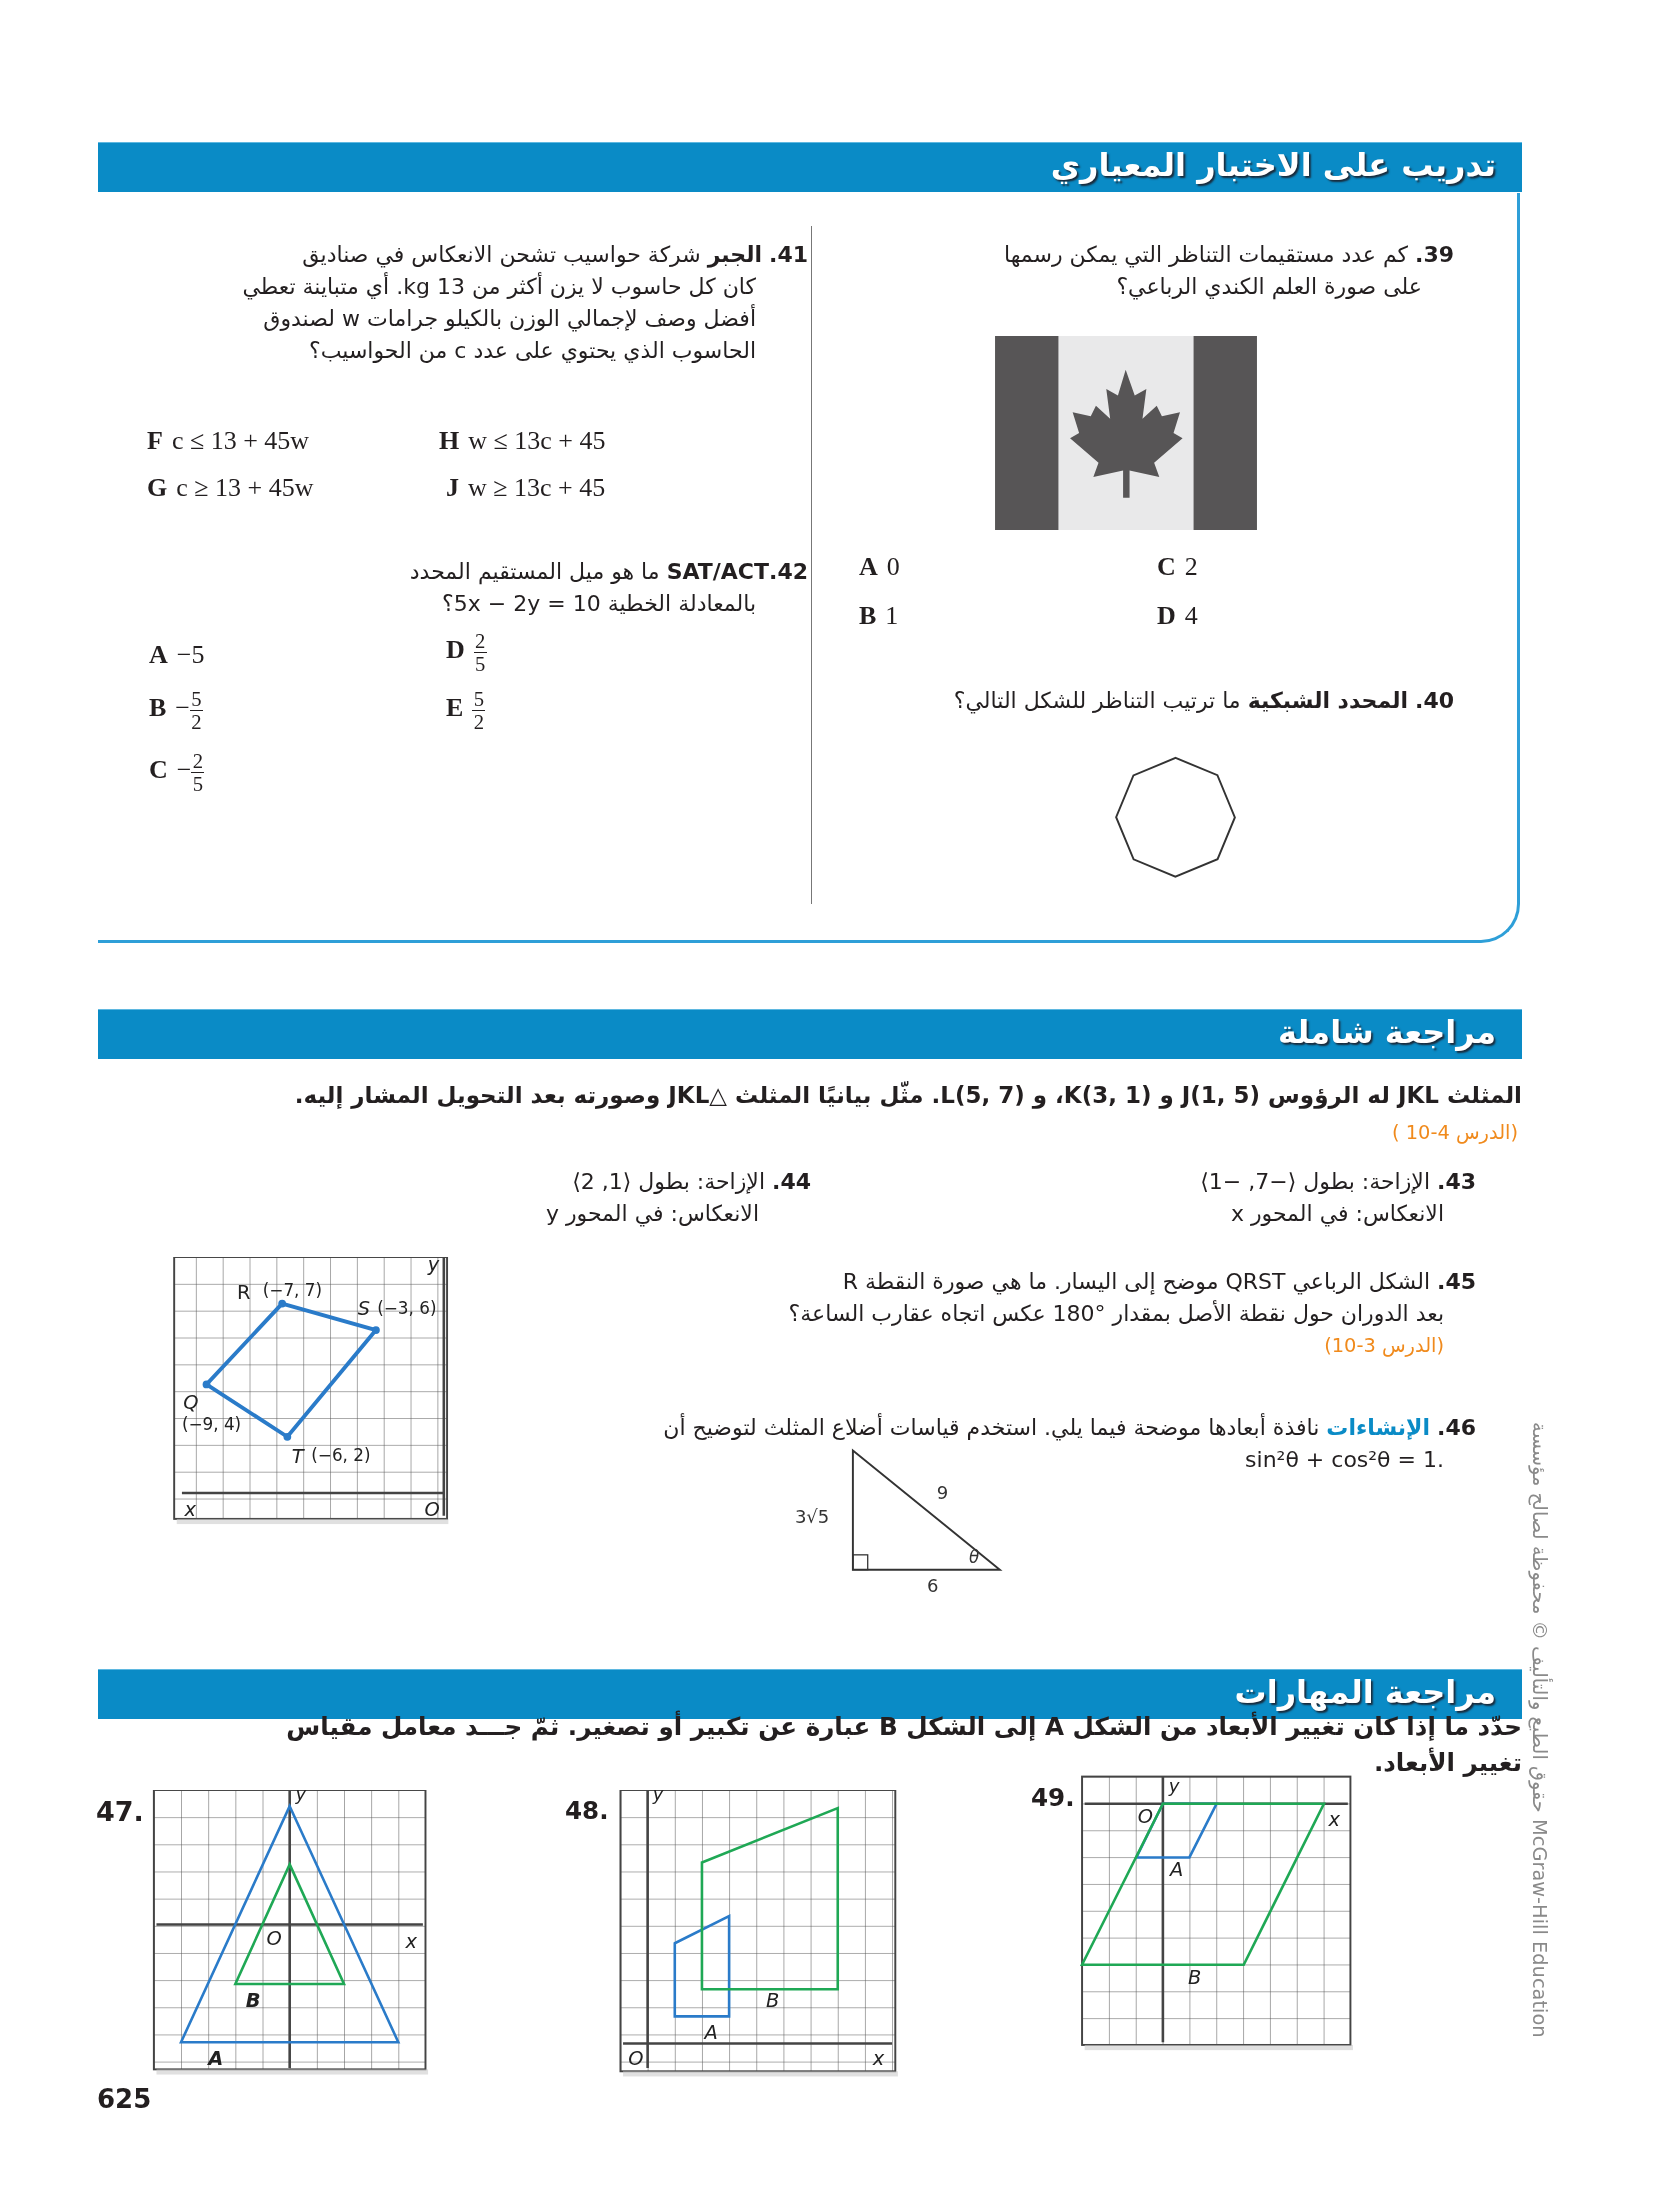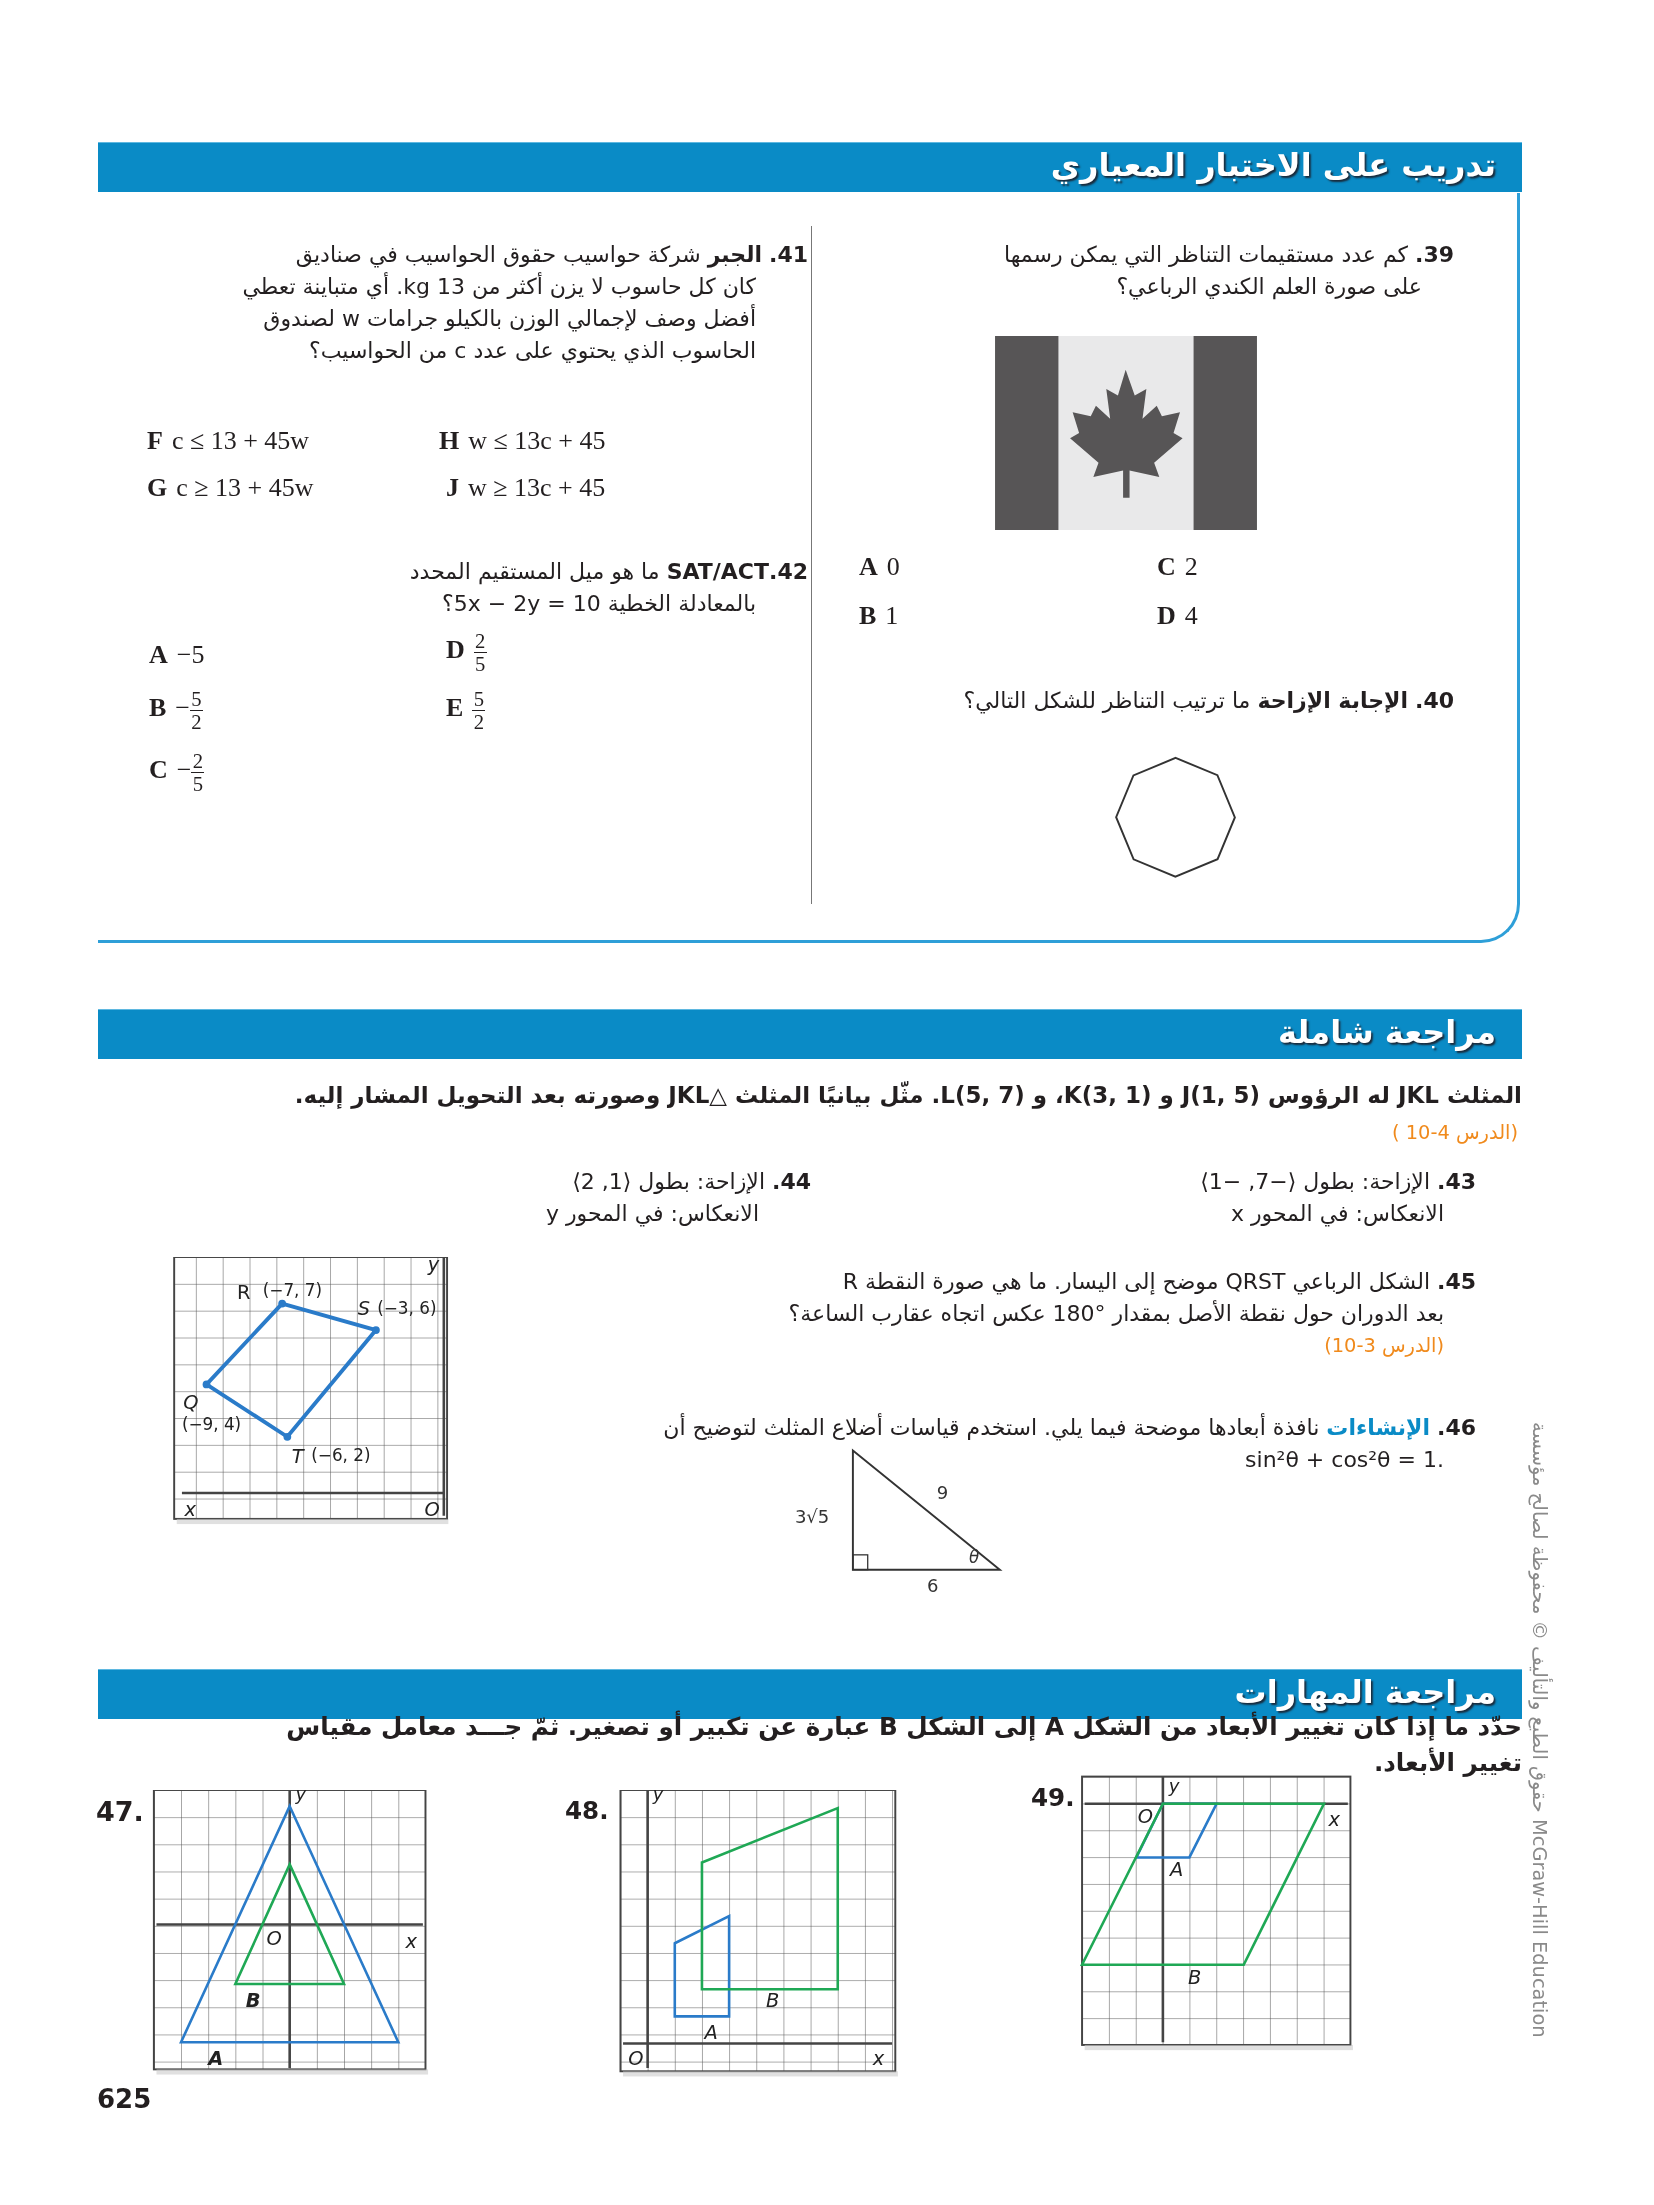--- a/index.html
+++ b/index.html
@@ -47,29 +47,29 @@
   <rect x="307" y="0" width="98" height="300" fill="#575556"></rect>
   <path fill="#575556" d="M202 52 L216 92 L234 82 L228 128 L250 108 L258 124 L286 118 L276 150 L290 158 L246 196 L254 218 L208 208 L208 250 L198 250 L198 208 L152 218 L160 196 L116 158 L130 150 L120 118 L148 124 L156 108 L178 128 L172 82 L190 92 Z"></path>
 </svg>
 <div class="abs opt" style="left:859px; top:552px;"><b>A</b><span>0</span></div>
 <div class="abs opt" style="left:859px; top:601px;"><b>B</b><span>1</span></div>
 <div class="abs opt" style="left:1157px; top:552px;"><b>C</b><span>2</span></div>
 <div class="abs opt" style="left:1157px; top:601px;"><b>D</b><span>4</span></div>
 
 <div class="abs rtl q" style="right:200px; top:685px; width:646px;">
   <span class="num">40.</span>
-  <span class="num">الإجابة الإزاحة</span>
+  <span class="num">المحدد الشبكية</span>
   <span>ما ترتيب التناظر للشكل التالي؟</span>
 </div>
 <svg class="abs" style="left:1098px; top:743px;" width="155" height="155" viewBox="0 0 240 240">
   <polygon points="85,10 155,10 205,60 205,130 155,180 85,180 35,130 35,60" transform="translate(0,20) rotate(22.5 120 95)" fill="none" stroke="#333" stroke-width="3"></polygon>
 </svg>
 
 <div class="abs rtl q" style="right:846px; top:239px; width:698px;">
-  <div><span class="num">41.</span> <span class="num">الجبر</span> <span>شركة حواسيب حقوق الحواسيب في صناديق</span></div>
+  <div><span class="num">41.</span> <span class="num">الجبر</span> <span>شركة حواسيب تشحن الانعكاس في صناديق</span></div>
   <div style="padding-right:52px;">كان كل حاسوب لا يزن أكثر من 13 kg. أي متباينة تعطي</div>
   <div style="padding-right:52px;">أفضل وصف لإجمالي الوزن بالكيلو جرامات w لصندوق</div>
   <div style="padding-right:52px;">الحاسوب الذي يحتوي على عدد c من الحواسيب؟</div>
 </div>
 <div class="abs opt" style="left:147px; top:426px;"><b>F</b><span>c ≤ 13 + 45w</span></div>
 <div class="abs opt" style="left:147px; top:473px;"><b>G</b><span>c ≥ 13 + 45w</span></div>
 <div class="abs opt" style="left:439px; top:426px;"><b>H</b><span>w ≤ 13c + 45</span></div>
 <div class="abs opt" style="left:446px; top:473px;"><b>J</b><span>w ≥ 13c + 45</span></div>
 
 <div class="abs rtl q" style="right:846px; top:556px; width:582px;">

